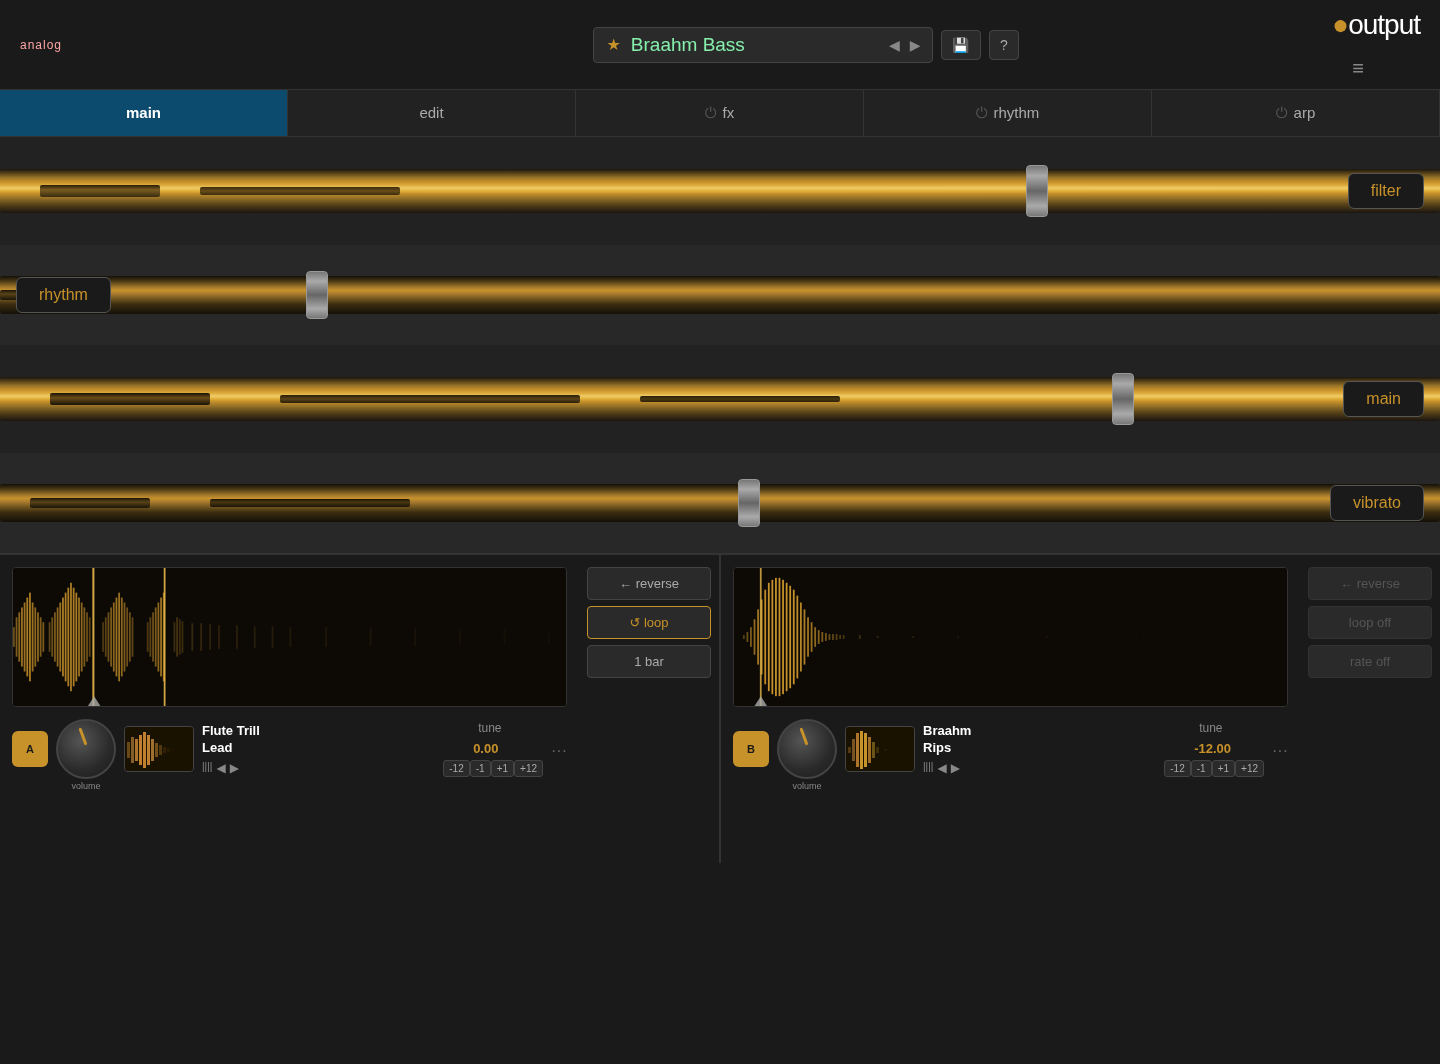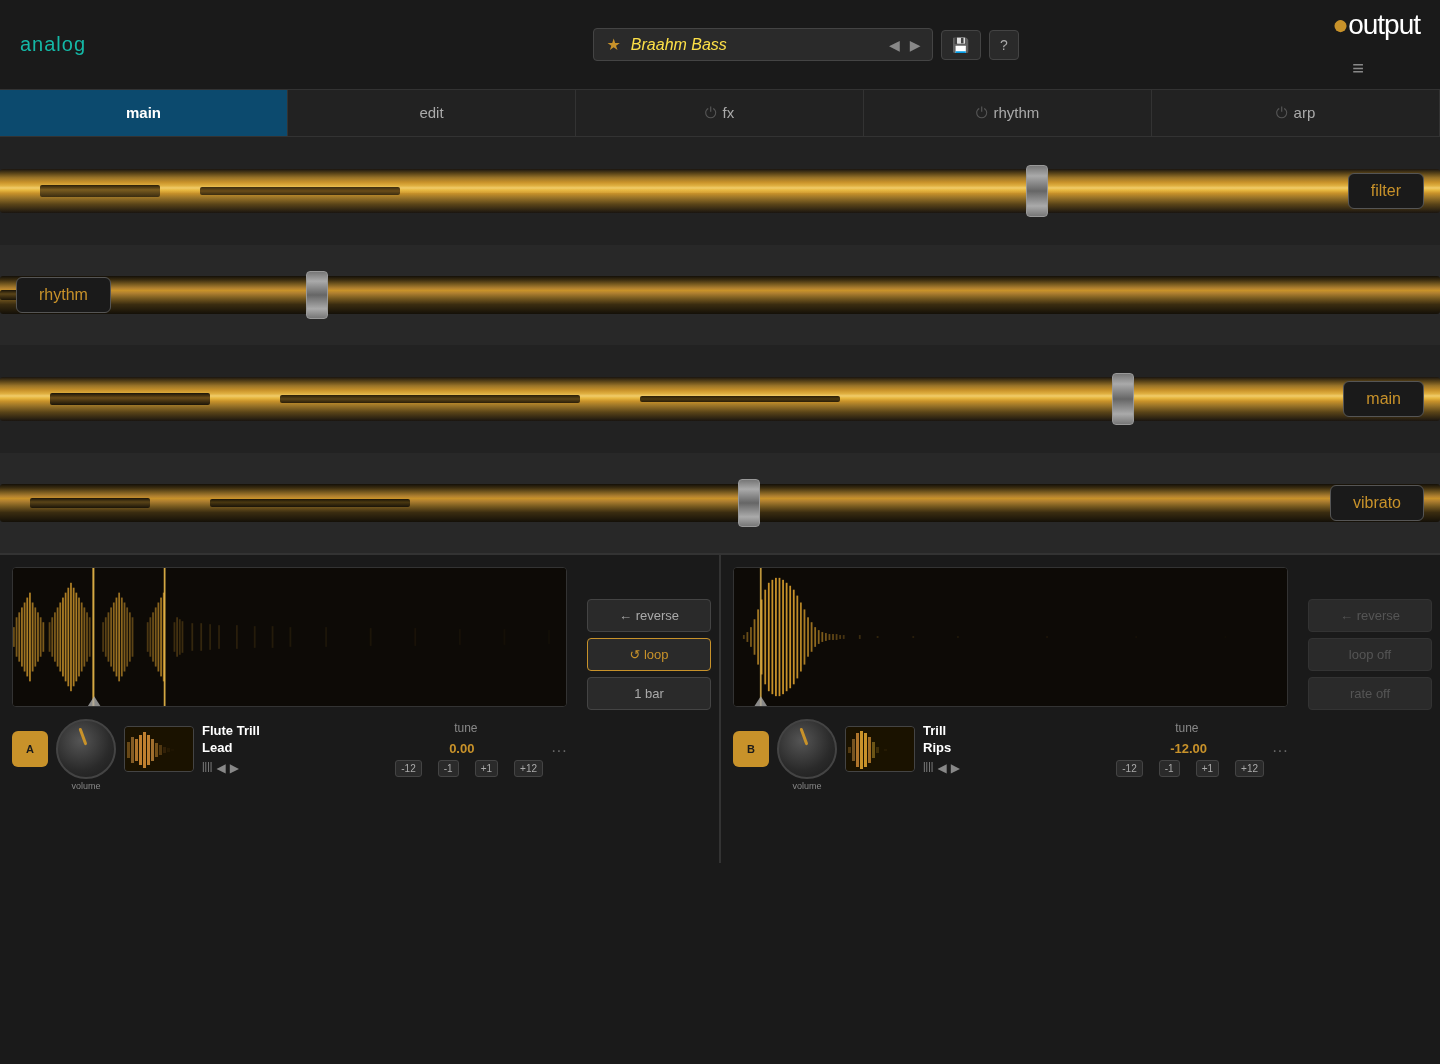--- a/index.html
+++ b/index.html
@@ -18,22 +18,22 @@
       align-items: center;
       background: #1a1a1a;
       height: 90px;
       padding: 0 20px;
       border-bottom: 1px solid #333;
     }
     .logo {
       width: 260px;
     }
     .logo .analog {
-      color: #14b8a6;
-      font-size: 20px;
+      color: #fca5a5;
+      font-size: 12px;
       font-weight: 400;
       letter-spacing: 1px;
     }
     .logo .brass {
       color: #c8922a;
       font-size: 32px;
       font-weight: 700;
       letter-spacing: 1px;
       line-height: 1.1;
     }
@@ -54,23 +54,22 @@
       gap: 10px;
       width: 340px;
     }
     .star-btn {
       color: #c8922a;
       font-size: 16px;
       cursor: pointer;
     }
     .preset-name {
       flex: 1;
-      color: #fde047;
-      font-size: 16px;
-      font-style: italic;
+      color: #86efac;
+      font-size: 19px;
     }
     .nav-arrow {
       color: #888;
       font-size: 14px;
       cursor: pointer;
     }
     .save-btn, .help-btn {
       background: #2a2a2a;
       border: 1px solid #444;
       border-radius: 4px;
@@ -240,41 +239,40 @@
 
     .tune-value {
       color: #c8922a;
       font-size: 13px;
       font-weight: 600;
       width: 40px;
     }
 
     .tune-btns {
       display: flex;
-      gap: 16px;
+      gap: 0;
     }
 
     .tune-btn {
       background: #2a2a2a;
       border: 1px solid #444;
       border-radius: 3px;
       color: #aaa;
       font-size: 10px;
       padding: 2px 5px;
       cursor: pointer;
     }
 
     
     .channel-right-controls {
       width: 140px;
       display: flex;
       flex-direction: column;
       gap: 6px;
       padding: 12px 8px;
-      margin-top: 32px;
     }
 
     .ctrl-btn {
       background: #2a2a2a;
       border: 1px solid #444;
       border-radius: 4px;
       color: #aaa;
       padding: 8px 12px;
       font-size: 13px;
       cursor: pointer;
@@ -647,21 +645,21 @@
             <rect x="14" y="4" width="3" height="38" fill="#c8922a"></rect>
             <rect x="18" y="6" width="3" height="34" fill="#c8922a"></rect>
             <rect x="22" y="10" width="3" height="26" fill="#b07828" opacity="0.9"></rect>
             <rect x="26" y="15" width="3" height="16" fill="#907020" opacity="0.7"></rect>
             <rect x="30" y="20" width="3" height="6" fill="#604810" opacity="0.5"></rect>
             <rect x="38" y="22" width="3" height="2" fill="#402e0a" opacity="0.3"></rect>
           </svg>
         </div>
         <div class="sample-info">
           <div class="sample-name">
-            <span>Trill</span><br>
+            <span>Braahm</span><br>
             <span>Rips</span>
           </div>
           <div class="sample-nav">
             <span class="sample-nav-btn" style="color:#888; font-size:10px;">||||</span>
             <span class="sample-nav-btn">◀</span>
             <span class="sample-nav-btn">▶</span>
           </div>
         </div>
         <div class="tune-section">
           <div class="tune-row">

